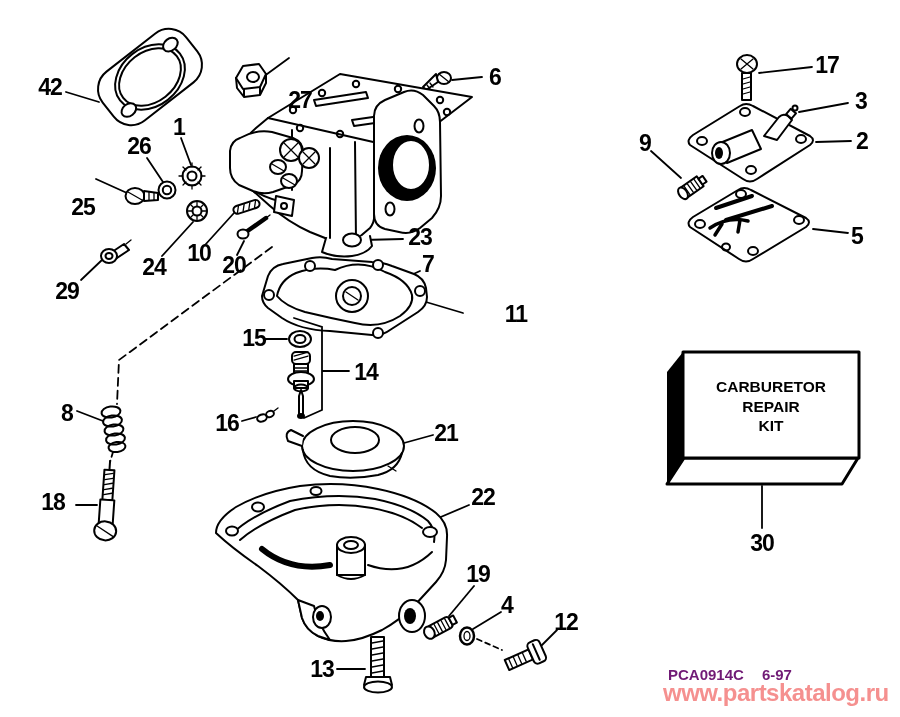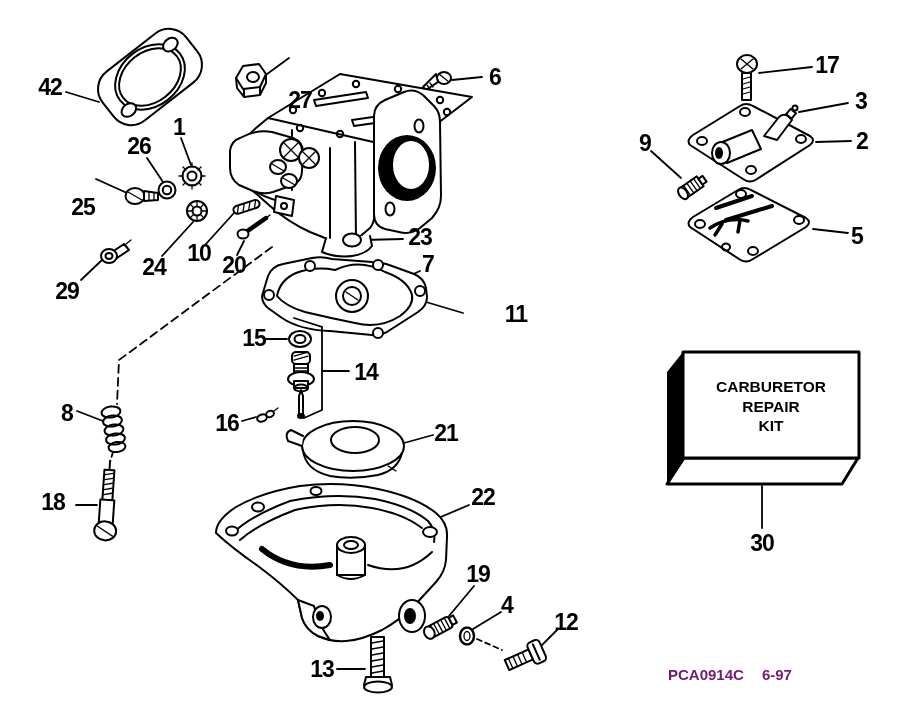--- a/index.html
+++ b/index.html
@@ -423,14 +423,15 @@
       <div class="callout" style="left: 300px; top: 52px; margin-top: 48px;">27</div>
       <div class="callout" style="left: 50px; top: 87px;">42</div>
       <div class="callout" style="left: 67px; top: 291px;">29</div>
       <div class="callout" style="left: 762px; top: 543px;">30</div>
     </div>
 
   <div class="footer-code">
     <span>PCA0914C</span><span class="gap">6-97</span>
   </div>
 
+  <div class="watermark" style="color: rgb(245, 144, 143);">www.partskatalog.ru</div>
 
 </div>
 
 </body></html>

